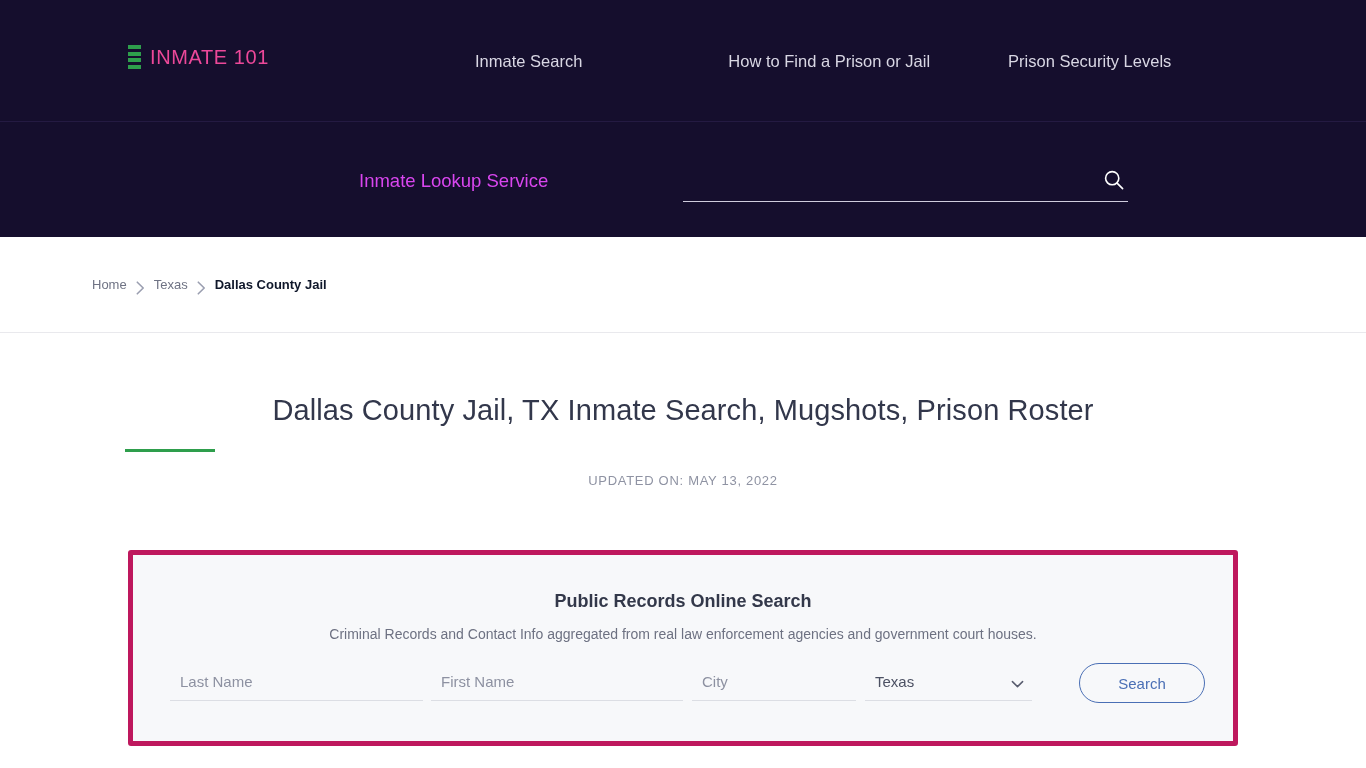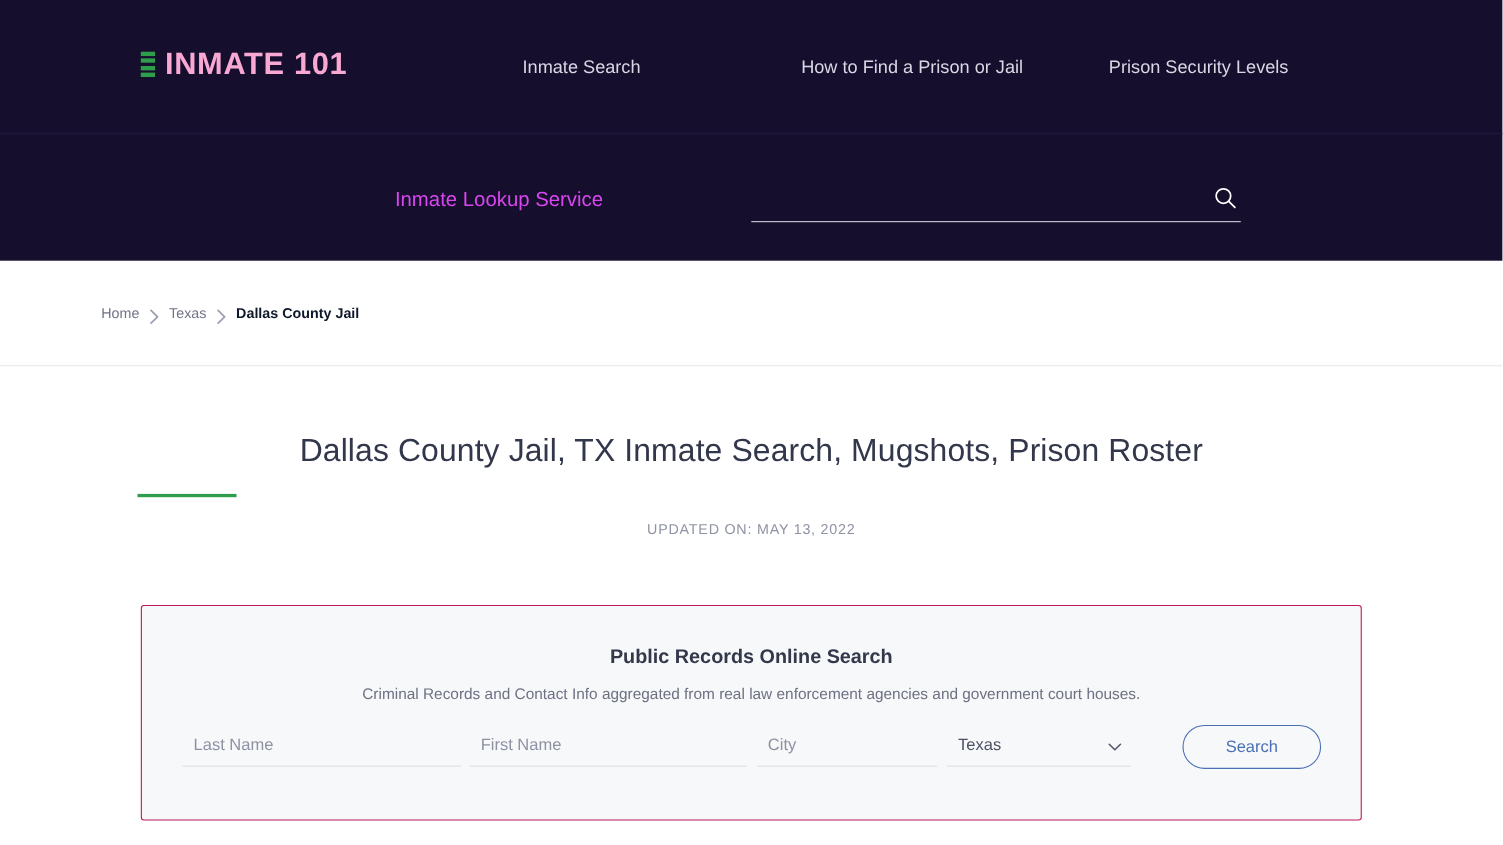--- a/index.html
+++ b/index.html
@@ -56,23 +56,23 @@
     height: 4px;
     background: #2e9e4c;
     border-radius: 0;
   }
   .brand-mark i:nth-child(1) { width: 13px; }
   .brand-mark i:nth-child(2) { width: 13px; }
   .brand-mark i:nth-child(3) { width: 13px; }
   .brand-mark i:nth-child(4) { width: 13px; }
 
   .brand-text {
-    color: #f9a8d4;
-    font-size: 28px;
-    font-weight: 700;
+    color: #ec4899;
+    font-size: 20px;
+    font-weight: 400;
     letter-spacing: 0.6px;
     line-height: 1;
     white-space: nowrap;
   }
 
   .main-nav {
     position: absolute;
     left: 475px;
     top: 49px;
     display: flex;
@@ -198,21 +198,21 @@
     color: #8f93a3;
     text-transform: uppercase;
   }
 
   
   .records-panel {
     margin: 62px auto 0;
     width: 1110px;
     height: 196px;
     background: #f7f8fa;
-    border: 1px solid #be185d;
+    border: 5px solid #be185d;
     border-radius: 3px;
     position: relative;
   }
 
   .panel-title {
     margin-top: 34px;
     font-size: 18px;
     font-weight: 700;
     color: #33384a;
     line-height: 24px;

